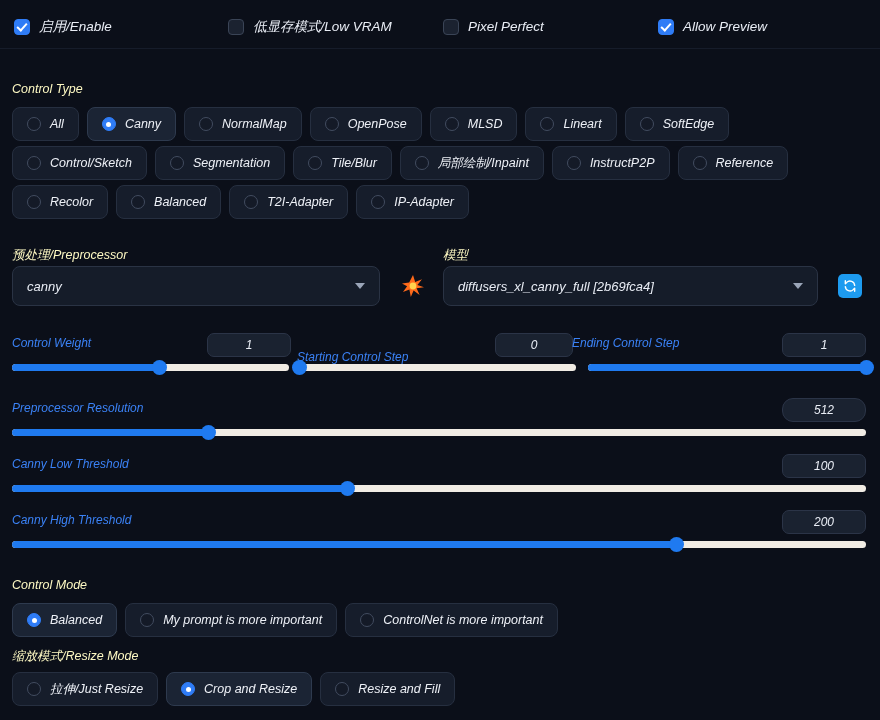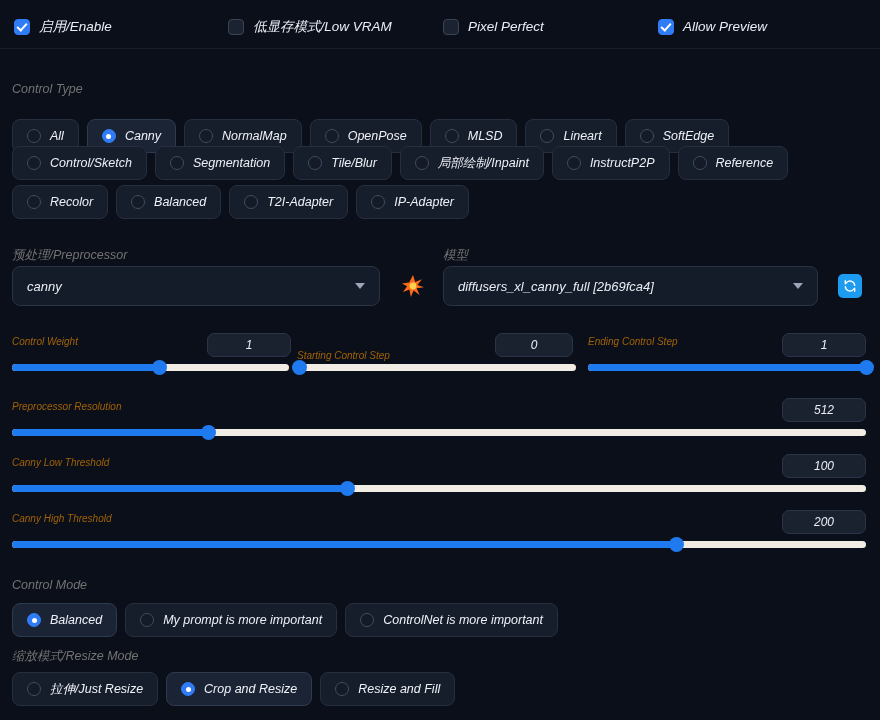--- a/index.html
+++ b/index.html
@@ -30,21 +30,21 @@
   }
   .chkbox.on{background:#2f7cf6;border-color:#2f7cf6;}
   .chkbox.on::after{
     content:"";width:4px;height:8px;margin-top:-2px;
     border:solid #fff;border-width:0 2px 2px 0;transform:rotate(42deg);
   }
   .chk-label{font-size:13.5px;color:#e9edf5;white-space:nowrap;line-height:1;}
 
   
   .sec-label{
-    position:absolute;font-size:12.5px;color:#737373;white-space:nowrap;
+    position:absolute;font-size:12.5px;color:#fef9c3;white-space:nowrap;
   }
 
   
   .pill-row{position:absolute;left:12px;display:flex;gap:8px;}
   .pill{
     height:34px;box-sizing:border-box;
     background:#161d2b;border:1px solid #262f40;border-radius:8px;
     display:flex;align-items:center;gap:9px;
     padding:0 14px;white-space:nowrap;cursor:pointer;
   }
@@ -75,21 +75,21 @@
     position:absolute;width:26px;height:26px;
     display:flex;align-items:center;justify-content:center;
   }
   .refresh{
     position:absolute;width:24px;height:24px;border-radius:5px;
     background:#1d9bf0;display:flex;align-items:center;justify-content:center;
     cursor:pointer;
   }
 
   
-  .slabel{position:absolute;font-size:10px;color:#a16207;white-space:nowrap;}
+  .slabel{position:absolute;font-size:12px;color:#3b82f6;white-space:nowrap;}
   .numbox{
     position:absolute;height:24px;box-sizing:border-box;
     background:#1a2230;border:1px solid #2b3purple;border:1px solid #2b3447;border-radius:7px;
     display:flex;align-items:center;justify-content:center;
     font-size:12px;color:#eaeef6;cursor:text;
   }
   .track{
     position:absolute;height:7px;border-radius:4px;background:#f1ece4;
   }
   .fill{position:absolute;left:0;top:0;height:7px;border-radius:4px;background:#1f7af0;}
@@ -116,21 +116,21 @@
         <div class="chkbox"></div>
         <span class="chk-label">Pixel Perfect</span>
       </div>
       <div class="chk" style="left: 658px;">
         <div class="chkbox on"></div>
         <span class="chk-label">Allow Preview</span>
       </div>
     </div>
 
   <div class="sec-label" style="left:12px;top:82px;">Control Type</div>
-  <div class="pill-row" style="top:107px;margin-top:12px;" id="ctRow0">
+  <div class="pill-row" style="top:107px;" id="ctRow0">
       <div class="pill">
         <div class="radio"></div>
         <span class="pill-txt">All</span>
       </div>
       <div class="pill sel">
         <div class="radio on"></div>
         <span class="pill-txt">Canny</span>
       </div>
       <div class="pill">
         <div class="radio"></div>
@@ -234,28 +234,28 @@
       <div class="track" style="left: 12px; top: 364px; width: 277px;">
         <div class="fill" style="width: 53%;"></div>
         <div class="thumb" style="left: 53%;"></div>
       </div>
       <div class="slabel" style="left: 297px; top: 350px;">Starting Control Step</div>
       <div class="numbox" style="left: 495px; top: 333px; width: 78px;">0</div>
       <div class="track" style="left: 299px; top: 364px; width: 277px;">
         <div class="fill" style="width: 0%;"></div>
         <div class="thumb" style="left: 0%;"></div>
       </div>
-      <div class="slabel" style="left: 588px; top: 336px;">Ending Control Step</div>
+      <div class="slabel" style="left: 572px; top: 336px;">Ending Control Step</div>
       <div class="numbox" style="left: 782px; top: 333px; width: 84px;">1</div>
       <div class="track" style="left: 588px; top: 364px; width: 278px;">
         <div class="fill" style="width: 100%;"></div>
         <div class="thumb" style="left: 100%;"></div>
       </div>
       <div class="slabel" style="left: 12px; top: 401px;">Preprocessor Resolution</div>
-      <div class="numbox" style="left: 782px; top: 398px; width: 84px;">512</div>
+      <div class="numbox" style="left: 782px; top: 398px; width: 84px; border-radius: 11px;">512</div>
       <div class="track" style="left: 12px; top: 429px; width: 854px;">
         <div class="fill" style="width: 22.9%;"></div>
         <div class="thumb" style="left: 22.9%;"></div>
       </div>
       <div class="slabel" style="left: 12px; top: 457px;">Canny Low Threshold</div>
       <div class="numbox" style="left: 782px; top: 454px; width: 84px;">100</div>
       <div class="track" style="left: 12px; top: 485px; width: 854px;">
         <div class="fill" style="width: 39.2%;"></div>
         <div class="thumb" style="left: 39.2%;"></div>
       </div>

